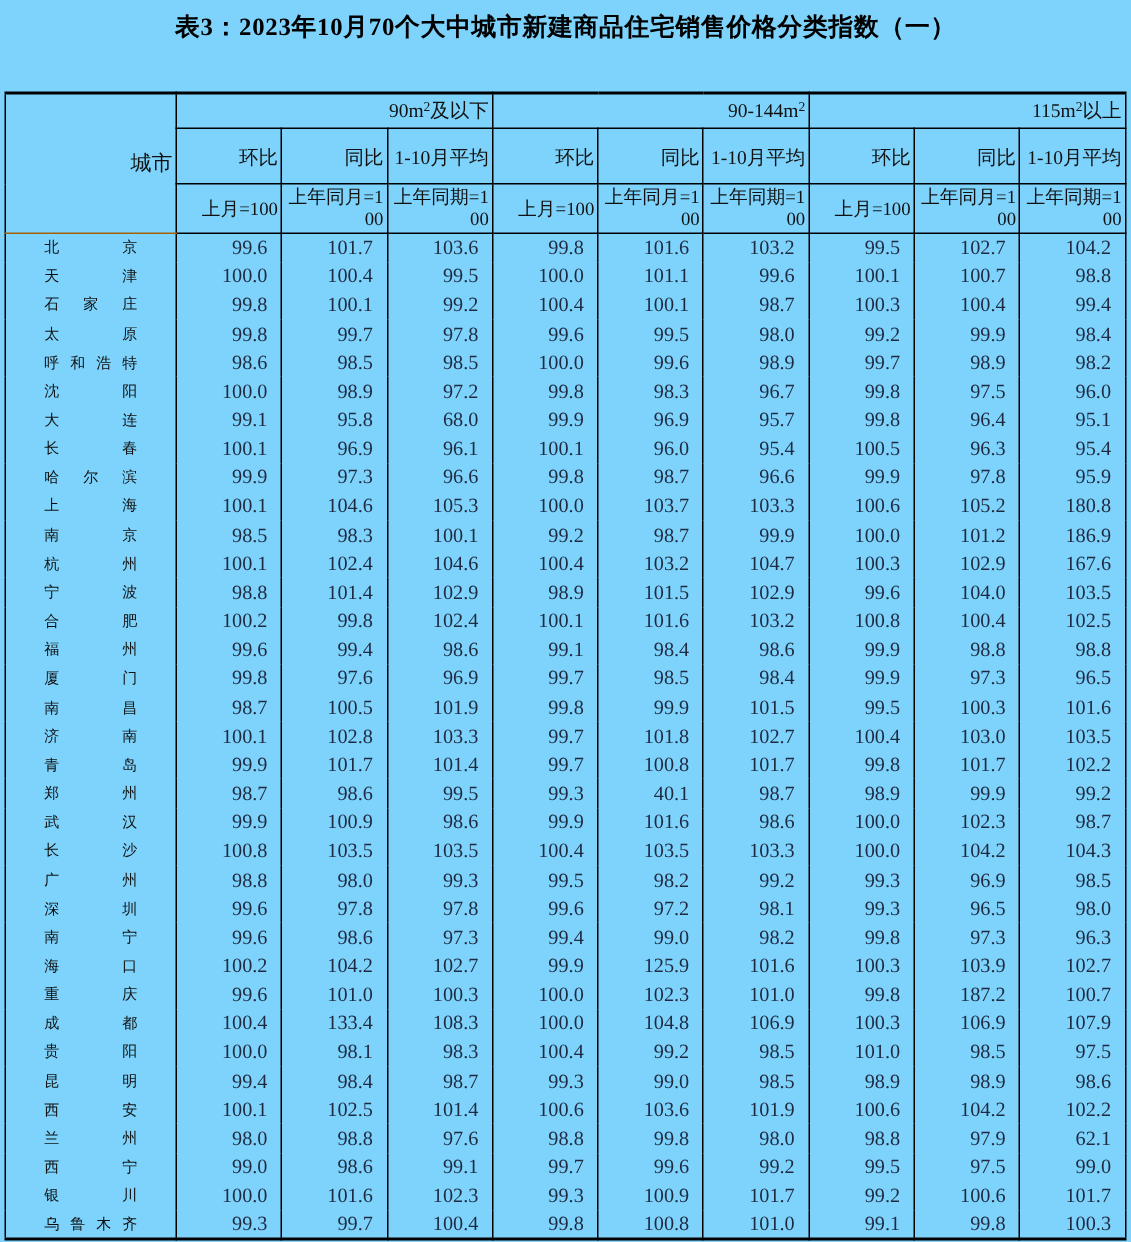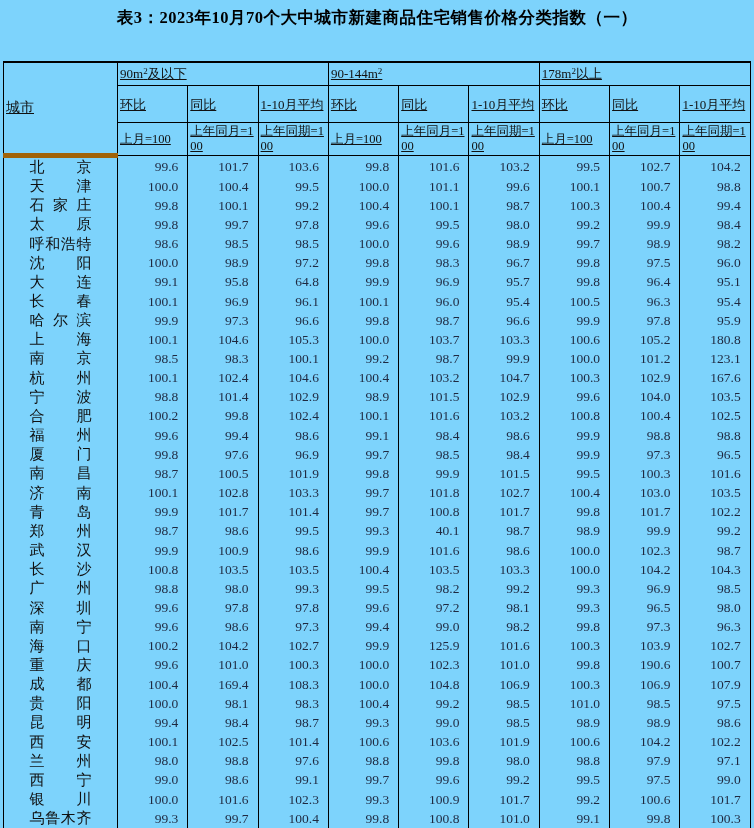--- a/index.html
+++ b/index.html
@@ -34,49 +34,48 @@
     border-left: 1px solid #000000;
     border-right: 1px solid #000000;
   }
   col.c-city { width: 114px; }
   col.c-num  { width: 70.3px; }
   thead th {
     border: 1px solid #000000;
     font-weight: normal;
     font-size: 13px;
     color: #111111;
-    text-align: left;
+    text-align: right;
     vertical-align: middle;
     padding: 0 2px;
-    text-decoration: underline;
   }
   tr.h1 th { height: 22px; }
   tr.h2 th { height: 36px; line-height: 17px; }
   tr.h3 th { height: 32px; line-height: 15px; font-size: 12.5px; word-break: break-all; }
   th.city-h {
     font-size: 14px;
-    border-bottom: 5px solid #a16207;
+    border-bottom: 1px solid #a16207;
   }
   th .sup {
     font-size: 9px;
     position: relative;
     top: -4px;
   }
   tbody tr { height: 19.17px; }
   tbody td {
     border-left: 1px solid #000000;
     border-right: 1px solid #000000;
     border-top: none;
     border-bottom: none;
     padding: 0;
     vertical-align: middle;
   }
   td.city {
     text-align: center;
-    font-size: 15px;
+    font-size: 10px;
     color: #101010;
   }
   td.city .city-name {
     display: inline-block;
     width: 62px;
     text-align: justify;
     text-align-last: justify;
   }
   td.num {
     text-align: right;
@@ -102,21 +101,21 @@
         <col class="c-num">
       <col class="c-num">
         <col class="c-num">
         <col class="c-num">
     </colgroup>
     <thead>
       <tr class="h1">
         <th class="city-h" rowspan="3">城市</th>
         <th colspan="3"><span>90m</span><span class="sup">2</span><span>及以下</span></th>
         <th colspan="3"><span>90-144m</span><span class="sup">2</span><span></span></th>
-        <th colspan="3"><span>178m</span><span class="sup">2</span><span>以上</span></th>
+        <th colspan="3"><span>115m</span><span class="sup">2</span><span>以上</span></th>
       </tr>
       <tr class="h2">
         <th>环比</th>
         <th>同比</th>
         <th>1-10月平均</th>
         <th>环比</th>
         <th>同比</th>
         <th>1-10月平均</th>
         <th>环比</th>
         <th>同比</th>
@@ -204,21 +203,21 @@
           <td class="num">98.3</td>
           <td class="num">96.7</td>
           <td class="num">99.8</td>
           <td class="num">97.5</td>
           <td class="num">96.0</td>
         </tr>
         <tr>
           <td class="city"><span class="city-name">大连</span></td>
           <td class="num">99.1</td>
           <td class="num">95.8</td>
-          <td class="num">64.8</td>
+          <td class="num">68.0</td>
           <td class="num">99.9</td>
           <td class="num">96.9</td>
           <td class="num">95.7</td>
           <td class="num">99.8</td>
           <td class="num">96.4</td>
           <td class="num">95.1</td>
         </tr>
         <tr>
           <td class="city"><span class="city-name">长春</span></td>
           <td class="num">100.1</td>
@@ -258,21 +257,21 @@
         <tr>
           <td class="city"><span class="city-name">南京</span></td>
           <td class="num">98.5</td>
           <td class="num">98.3</td>
           <td class="num">100.1</td>
           <td class="num">99.2</td>
           <td class="num">98.7</td>
           <td class="num">99.9</td>
           <td class="num">100.0</td>
           <td class="num">101.2</td>
-          <td class="num">123.1</td>
+          <td class="num">186.9</td>
         </tr>
         <tr>
           <td class="city"><span class="city-name">杭州</span></td>
           <td class="num">100.1</td>
           <td class="num">102.4</td>
           <td class="num">104.6</td>
           <td class="num">100.4</td>
           <td class="num">103.2</td>
           <td class="num">104.7</td>
           <td class="num">100.3</td>
@@ -449,27 +448,27 @@
         </tr>
         <tr>
           <td class="city"><span class="city-name">重庆</span></td>
           <td class="num">99.6</td>
           <td class="num">101.0</td>
           <td class="num">100.3</td>
           <td class="num">100.0</td>
           <td class="num">102.3</td>
           <td class="num">101.0</td>
           <td class="num">99.8</td>
-          <td class="num">190.6</td>
+          <td class="num">187.2</td>
           <td class="num">100.7</td>
         </tr>
         <tr>
           <td class="city"><span class="city-name">成都</span></td>
           <td class="num">100.4</td>
-          <td class="num">169.4</td>
+          <td class="num">133.4</td>
           <td class="num">108.3</td>
           <td class="num">100.0</td>
           <td class="num">104.8</td>
           <td class="num">106.9</td>
           <td class="num">100.3</td>
           <td class="num">106.9</td>
           <td class="num">107.9</td>
         </tr>
         <tr>
           <td class="city"><span class="city-name">贵阳</span></td>
@@ -510,21 +509,21 @@
         <tr>
           <td class="city"><span class="city-name">兰州</span></td>
           <td class="num">98.0</td>
           <td class="num">98.8</td>
           <td class="num">97.6</td>
           <td class="num">98.8</td>
           <td class="num">99.8</td>
           <td class="num">98.0</td>
           <td class="num">98.8</td>
           <td class="num">97.9</td>
-          <td class="num">97.1</td>
+          <td class="num">62.1</td>
         </tr>
         <tr>
           <td class="city"><span class="city-name">西宁</span></td>
           <td class="num">99.0</td>
           <td class="num">98.6</td>
           <td class="num">99.1</td>
           <td class="num">99.7</td>
           <td class="num">99.6</td>
           <td class="num">99.2</td>
           <td class="num">99.5</td>

